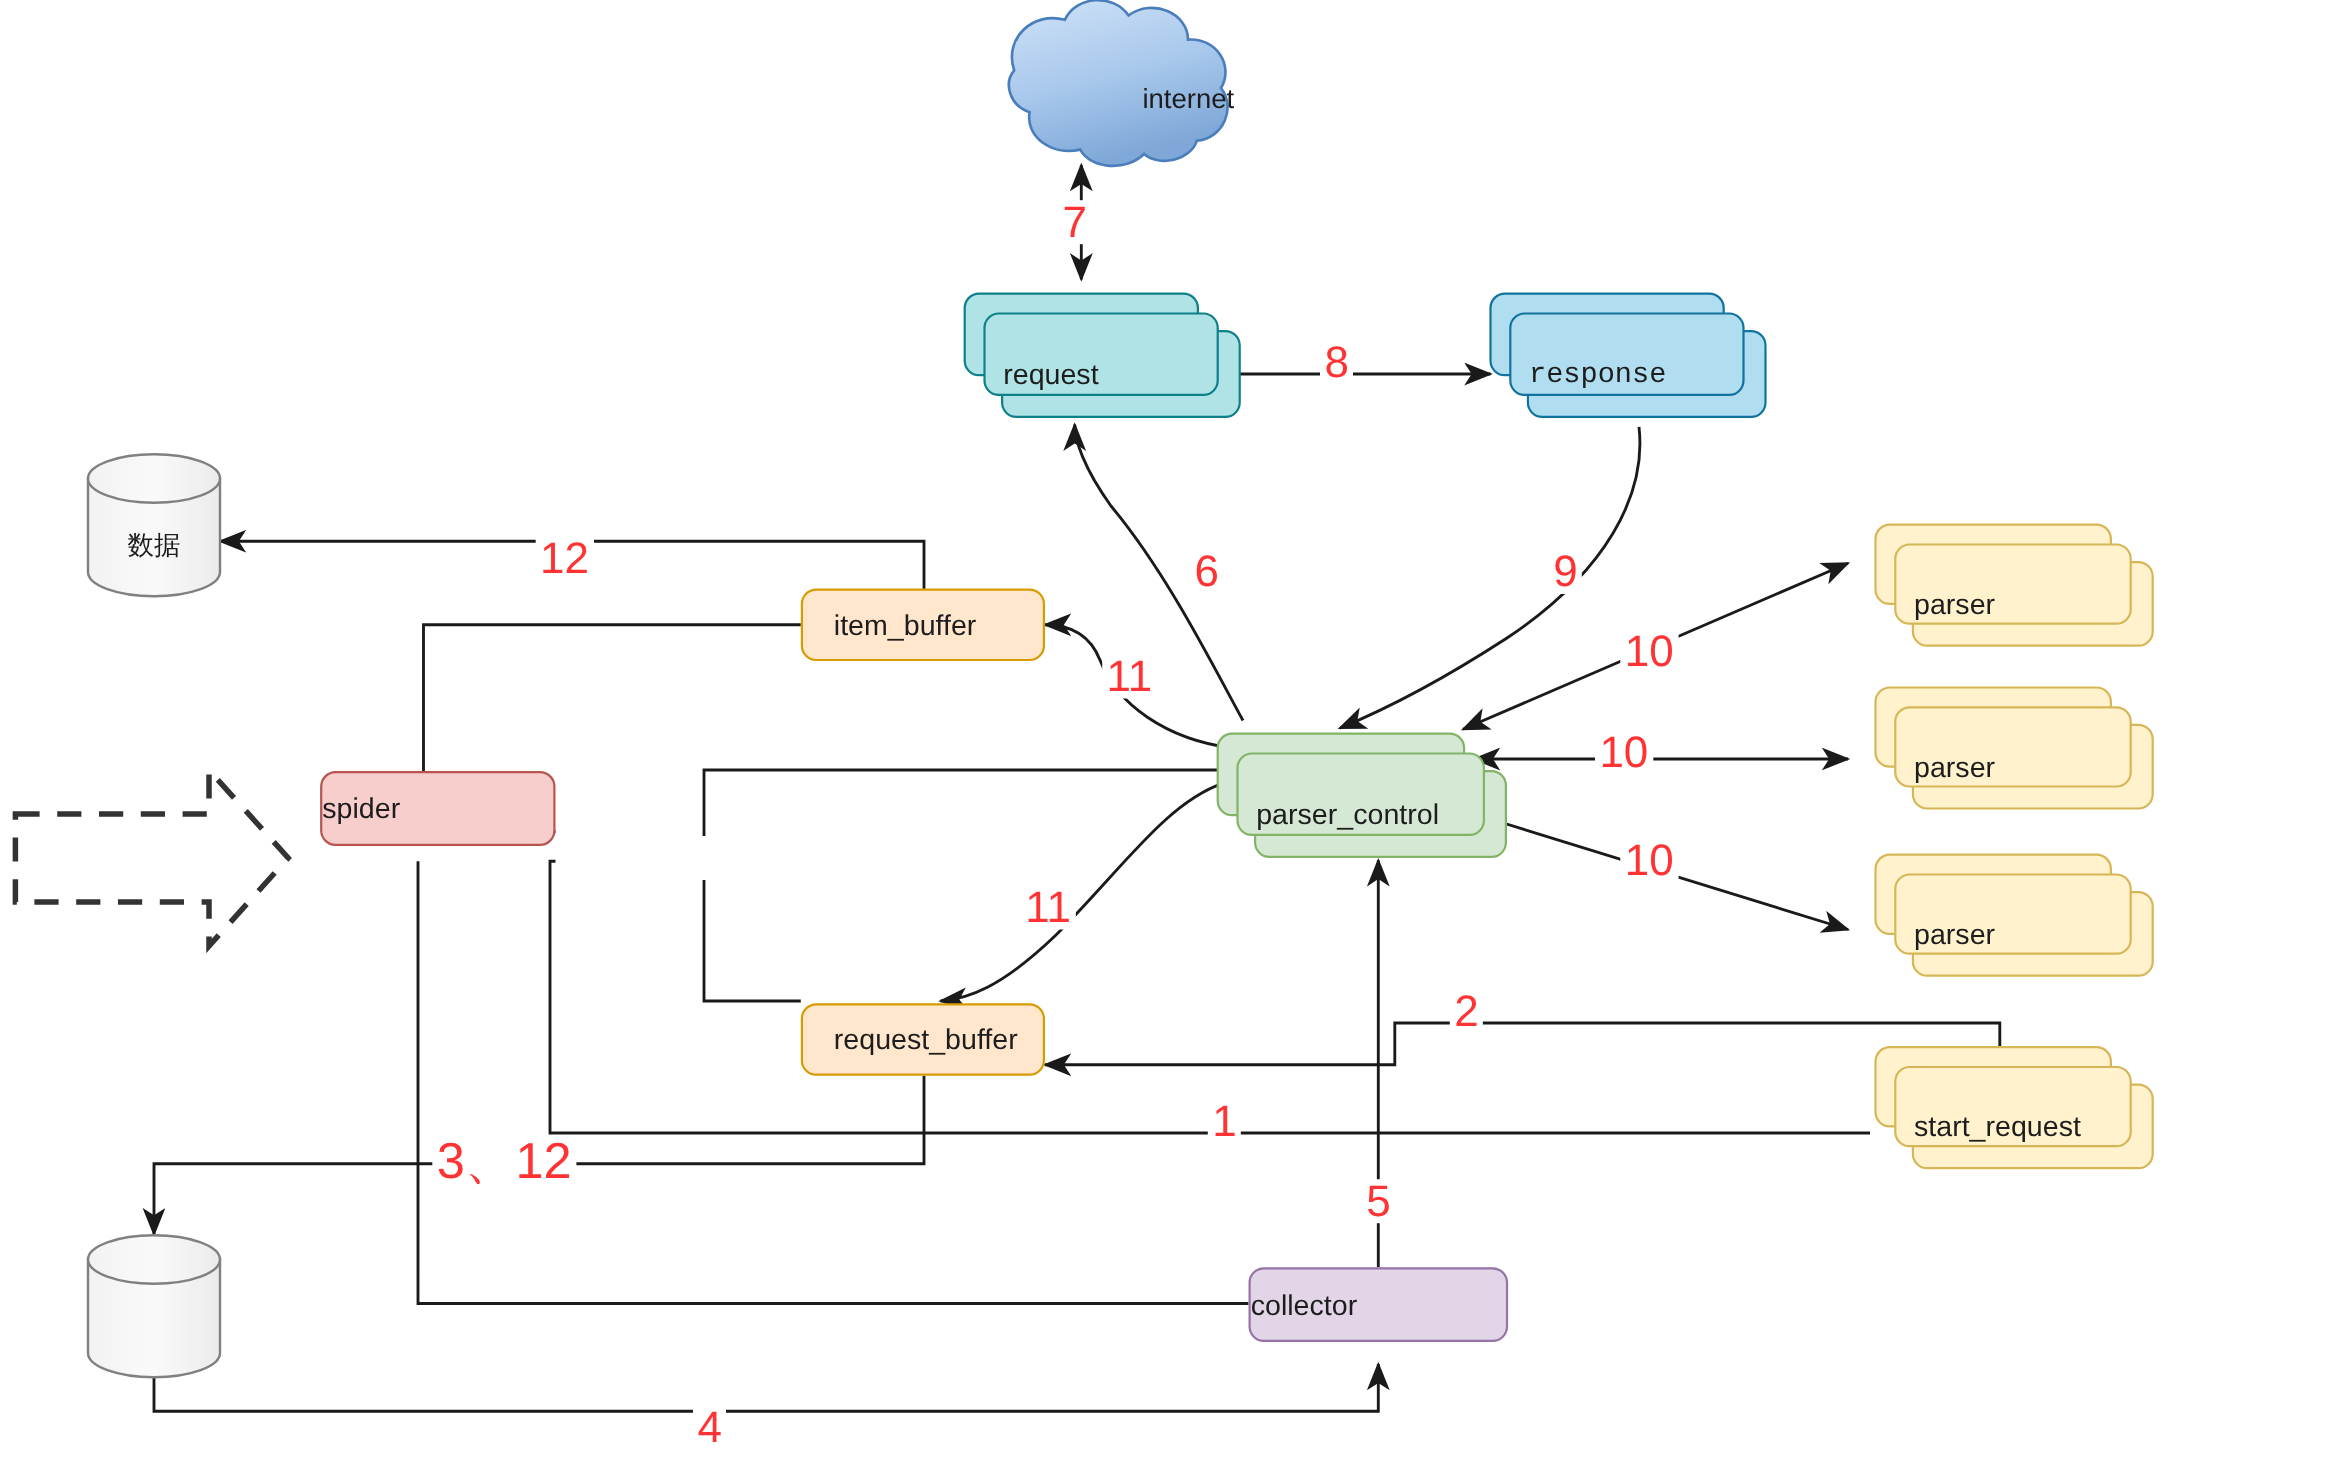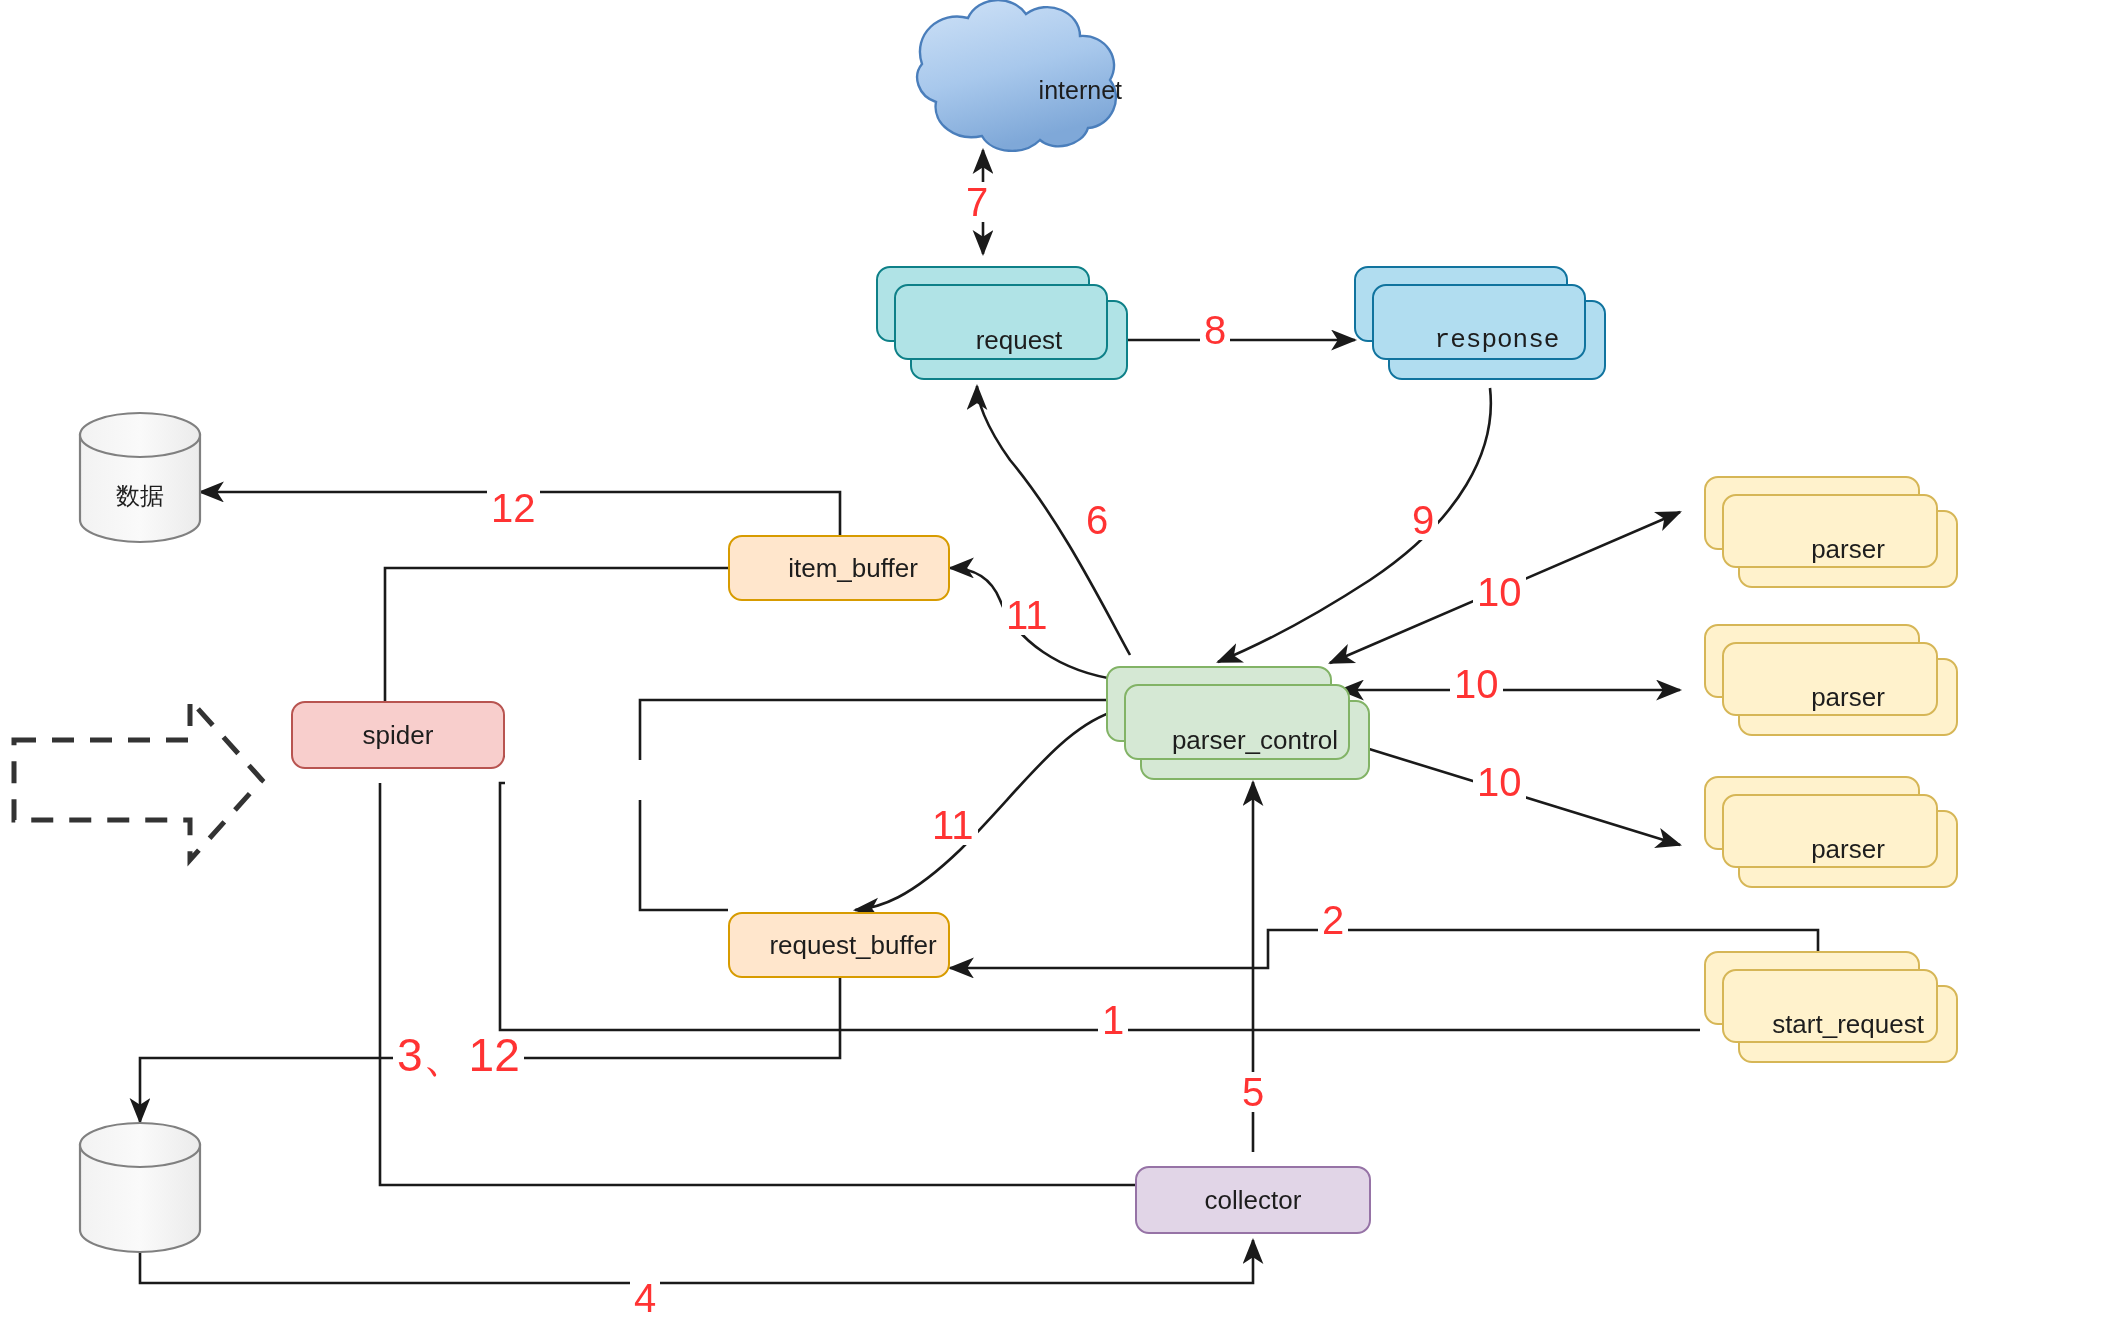--- a/index.html
+++ b/index.html
@@ -22,21 +22,21 @@
     height:1332px;
     pointer-events:none;
   }
 
   
   .node{
     position:absolute;
     box-sizing:border-box;
     display:flex;
     align-items:center;
-    justify-content:center;
+    justify-content:flex-start;
     border-radius:14px;
     border:2px solid #666;
     font-size:26px;
     color:#1d1d1d;
     text-align:center;
     line-height:1.1;
     z-index:5;
   }
   .node .lbl{ position:relative; z-index:3; }
 
@@ -61,21 +61,21 @@
     background:var(--fill);
   }
 
   
   .teal   { --fill:#b0e3e6; --stroke:#0e8088; background:var(--fill); border-color:var(--stroke); }
   .blue   { --fill:#b1ddf0; --stroke:#10739e; background:var(--fill); border-color:var(--stroke);font-family:Liberation Mono, monospace; }
   .green  { --fill:#d5e8d4; --stroke:#82b366; background:var(--fill); border-color:var(--stroke); }
   .yellow { --fill:#fff2cc; --stroke:#d6b656; background:var(--fill); border-color:var(--stroke); }
   .orange { --fill:#ffe6cc; --stroke:#d79b00; background:var(--fill); border-color:var(--stroke);padding-left:28px; }
   .red    { --fill:#f8cecc; --stroke:#b85450; background:var(--fill); border-color:var(--stroke); }
-  .purple { --fill:#e1d5e7; --stroke:#9673a6; background:var(--fill); border-color:var(--stroke);margin-top:14px; }
+  .purple { --fill:#e1d5e7; --stroke:#9673a6; background:var(--fill); border-color:var(--stroke); }
 
   
   .cyl{
     position:absolute;
     box-sizing:border-box;
     z-index:5;
     display:flex;
     align-items:center;
     justify-content:center;
     font-size:24px;

